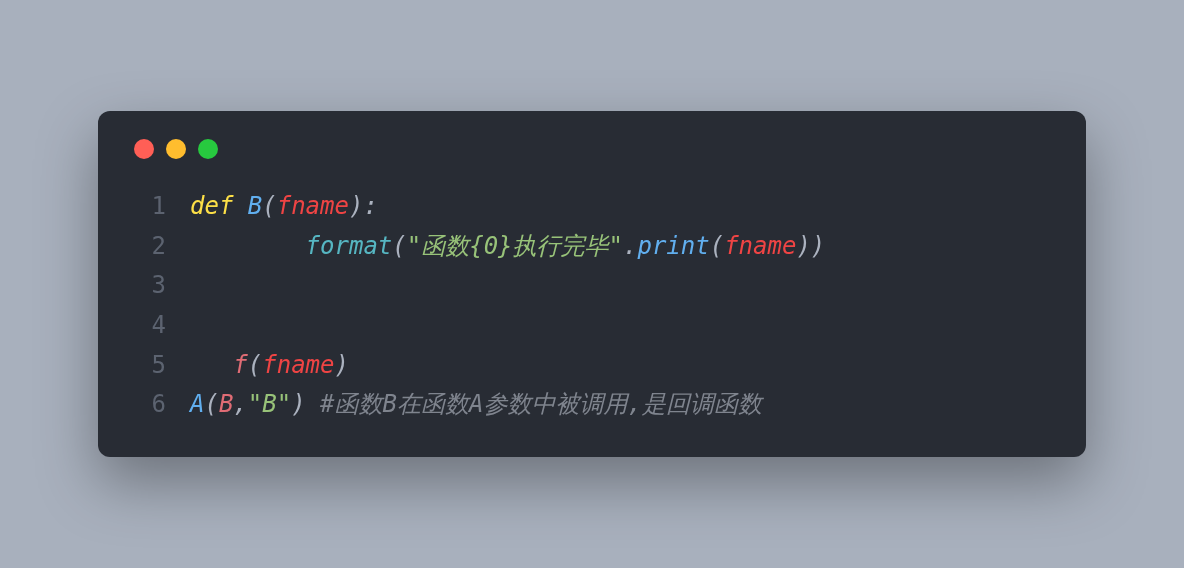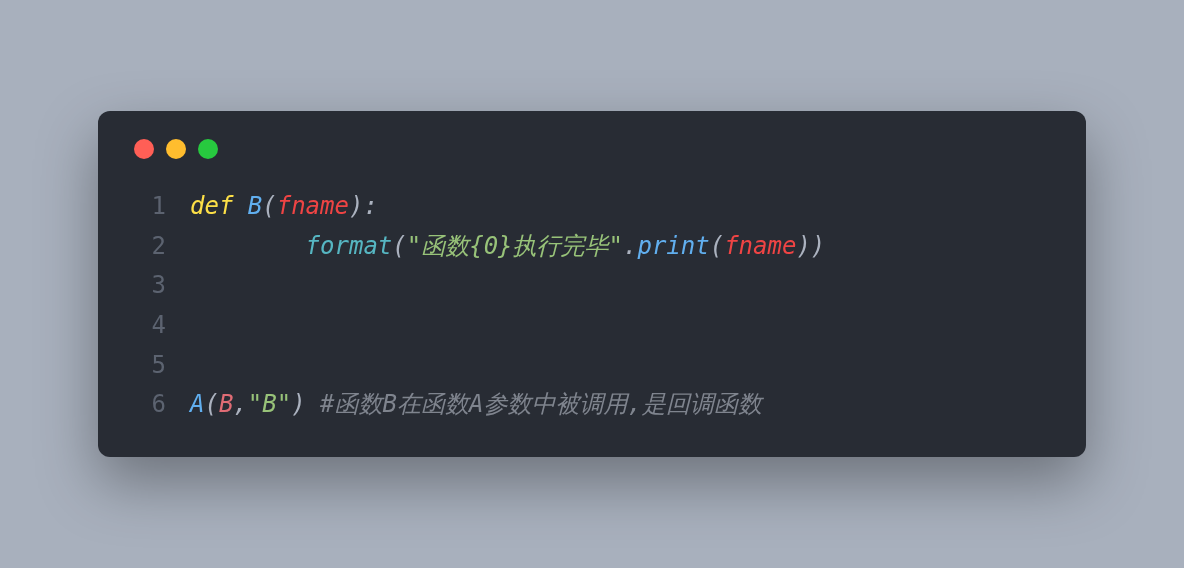--- a/index.html
+++ b/index.html
@@ -88,20 +88,21 @@
       <span class="lineno">3</span>
       <span class="code"></span>
     </div>
 
     <div class="line">
       <span class="lineno">4</span>
     </div>
 
     <div class="line">
       <span class="lineno">5</span>
+      <span class="code"><span>   </span><span class="tok-var">f</span><span class="tok-punct">(</span><span class="tok-param">fname</span><span class="tok-punct">)</span></span>
     </div>
 
     <div class="line">
       <span class="lineno">6</span>
       <span class="code"><span class="tok-call">A</span><span class="tok-punct">(</span><span class="tok-var">B</span><span class="tok-punct">,</span><span class="tok-string">"B"</span><span class="tok-punct">)</span><span> </span><span class="tok-comment">#函数B在函数A参数中被调用,是回调函数</span></span>
     </div>
 
   </div>
 </div>
 

